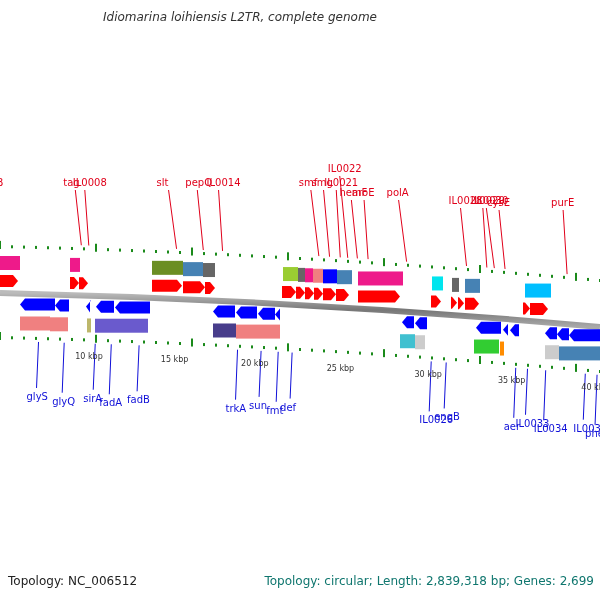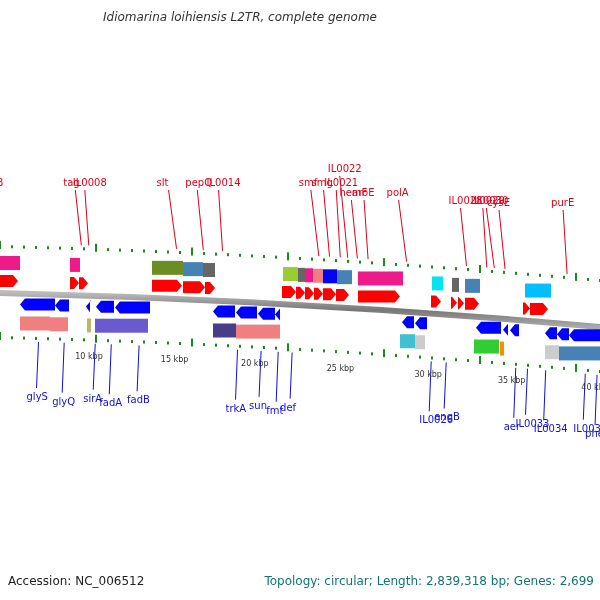--- a/index.html
+++ b/index.html
@@ -271,14 +271,14 @@
       <text x="75.25" y="359.23028124999996" class="kbp">10 kbp</text>
       <text x="160.85" y="362.39795680555557" class="kbp">15 kbp</text>
       <text x="241.1" y="366.1070672222222" class="kbp">20 kbp</text>
       <text x="326.7" y="370.8521605555556" class="kbp">25 kbp</text>
       <text x="414.44" y="376.5608174222222" class="kbp">30 kbp</text>
       <text x="497.9" y="382.7848005555556" class="kbp">35 kbp</text>
       <text x="581.3599999999999" y="389.7827360888889" class="kbp">40 kbp</text>
     </g>
 </svg>
 
-<div id="footer-left">Accession: NC_006512</div>
+<div id="footer-left">Topology: NC_006512</div>
 <div id="footer-right">Topology: circular; Length: 2,839,318 bp; Genes: 2,699</div>
 
 </body></html>

